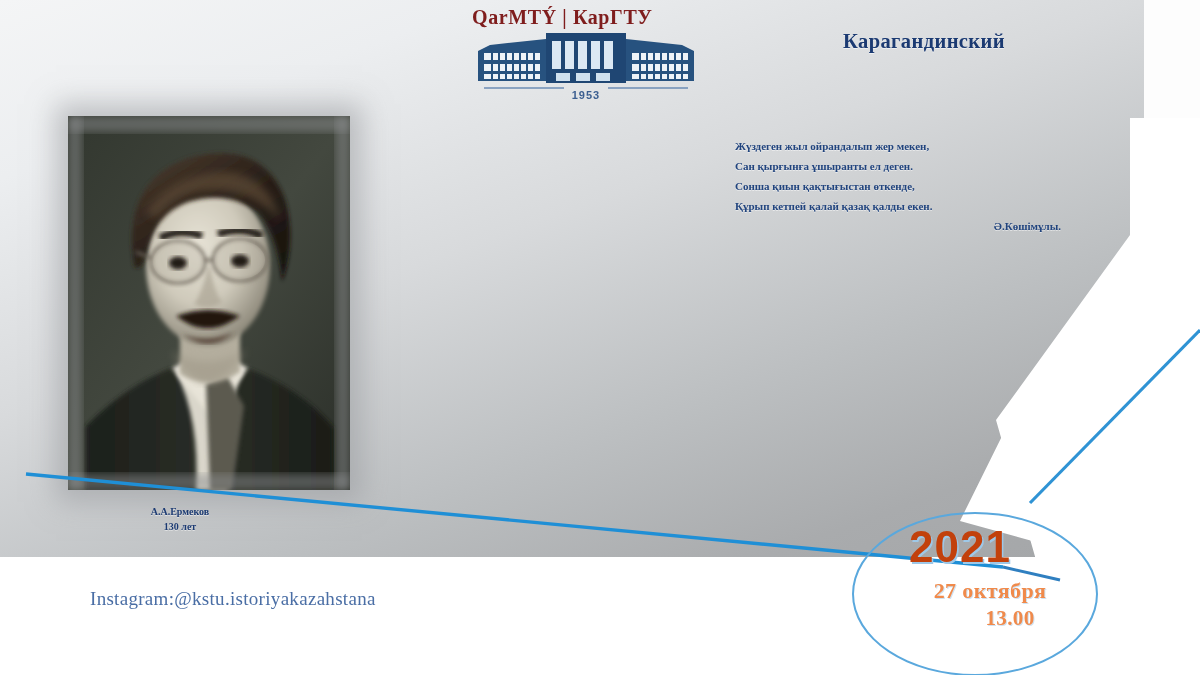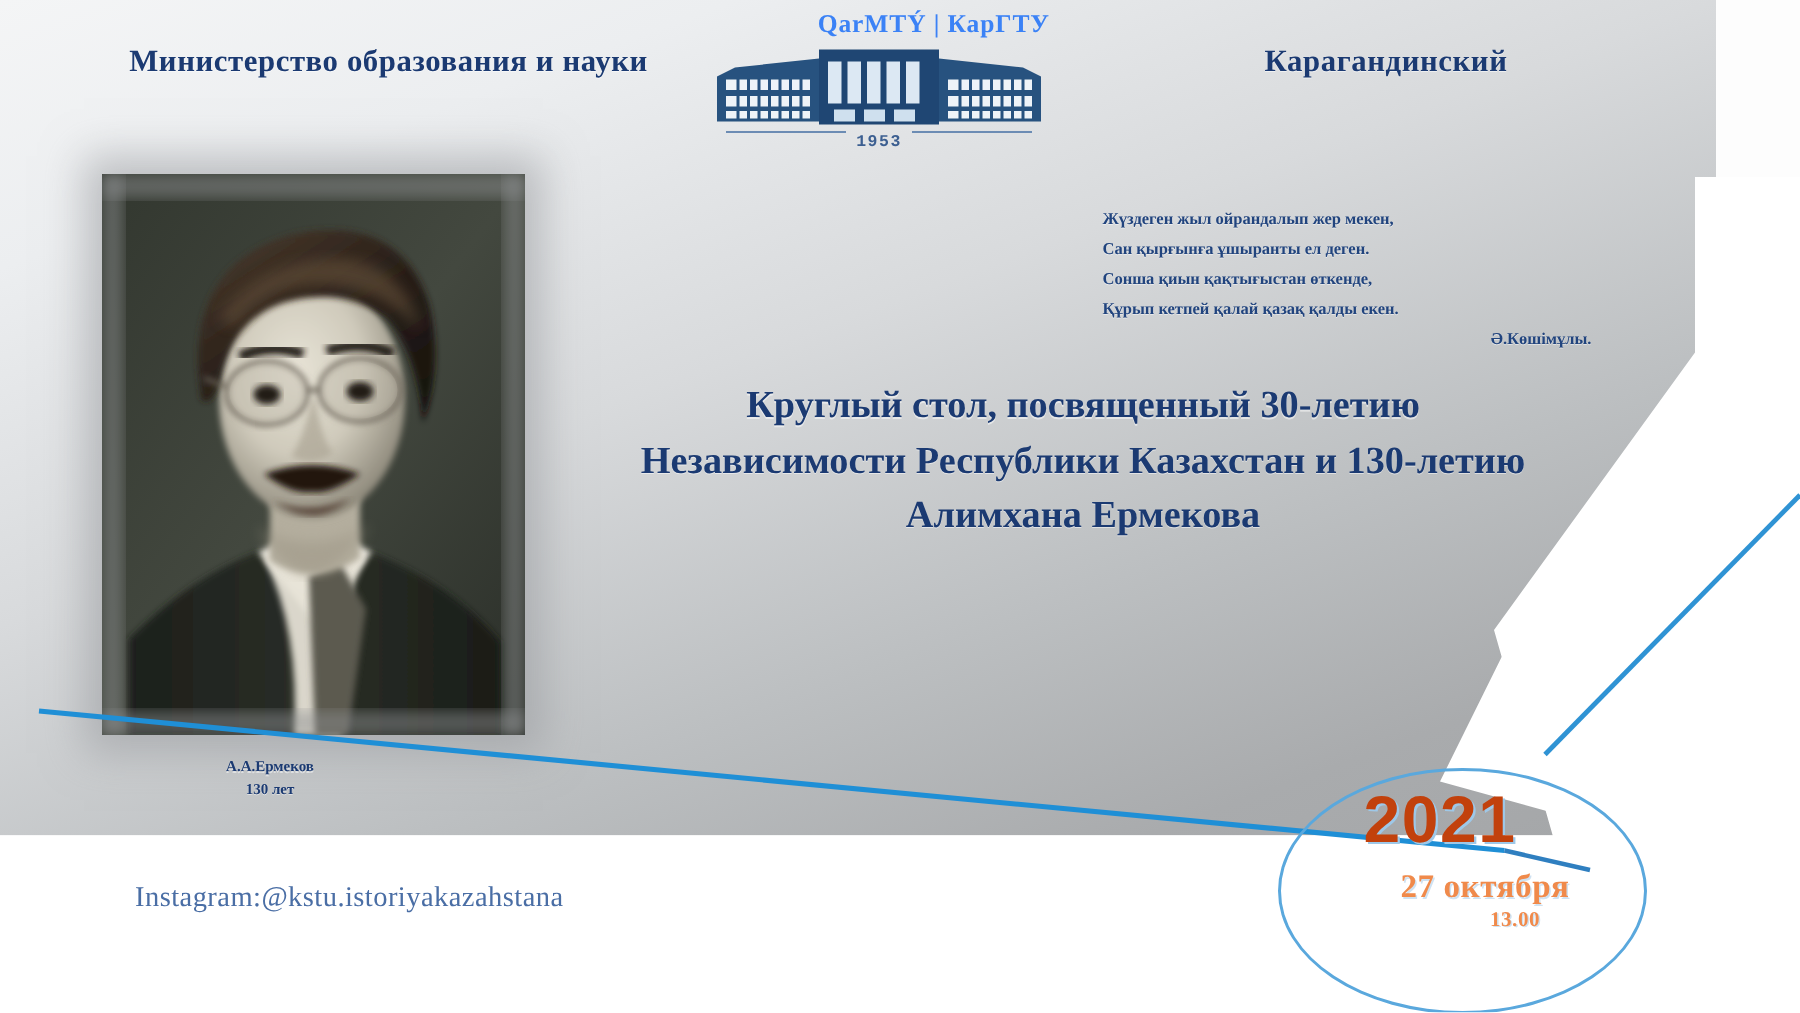--- a/index.html
+++ b/index.html
@@ -30,29 +30,29 @@
     font-family:"Liberation Serif",serif;line-height:1.28;letter-spacing:.4px;
     text-shadow:0 1px 0 rgba(255,255,255,.55);
   }
   #hdr-left{left:34px;top:28px;width:450px;font-size:20.5px;}
   #hdr-right{left:724px;top:28px;width:400px;font-size:20.5px;}
   #hdr-right .l2{letter-spacing:1.1px;}
 
   
   #emblem{position:absolute;left:472px;top:6px;width:228px;height:100px;}
   #emblem-word{
-    position:absolute;left:0;top:0;width:228px;text-align:right;
-    font-size:17px;font-weight:bold;color:#3b82f6;letter-spacing:.6px;
+    position:absolute;left:0;top:0;width:228px;text-align:left;
+    font-size:20px;font-weight:bold;color:#7f1d1d;letter-spacing:.6px;
     font-family:"Liberation Serif",serif;
   }
   #emblem-svg{position:absolute;left:0;top:19px;}
   #emblem-year{
     position:absolute;left:0;top:83px;width:228px;text-align:center;
     font-size:11px;font-weight:bold;color:#3c5f91;letter-spacing:1px;
-    font-family:Liberation Mono, monospace;
+    font-family:Liberation Sans, sans-serif;
   }
 
   
   #portrait-wrap{
     position:absolute;left:68px;top:116px;width:282px;height:374px;
     box-shadow:0 0 26px 12px rgba(150,152,154,.55);
   }
   #portrait{width:282px;height:374px;display:block;}
   #portrait-caption{
     position:absolute;left:70px;top:505px;width:220px;text-align:center;
@@ -99,36 +99,35 @@
     text-shadow:1.5px 1.5px 0 #9ec8e8;
   }
   #date-line{
     position:absolute;left:900px;top:578px;width:180px;text-align:center;
     font-size:22px;font-weight:bold;color:#f08a4b;
     font-family:"Liberation Serif",serif;letter-spacing:.4px;
     text-shadow:1px 1px 0 #cfe2f2;
   }
   #time-line{
     position:absolute;left:930px;top:606px;width:160px;text-align:center;
-    font-size:14px;font-weight:bold;color:#f08a4b;
+    font-size:21px;font-weight:bold;color:#f08a4b;
     font-family:"Liberation Serif",serif;letter-spacing:.4px;
     text-shadow:1px 1px 0 #cfe2f2;
   }
 </style>
 </head>
 <body>
 
 <div id="slide">
 
   <div id="grey-panel"></div>
   <div id="white-wedge"></div>
   <div id="white-top-strip"></div>
 
   <div class="hdr" id="hdr-left">
-    <div>Министерство образования и науки</div>
   </div>
 
   <div class="hdr" id="hdr-right">
     <div>Карагандинский</div>
   </div>
 
   <div id="emblem">
     <div id="emblem-word">QarMTÝ | КарГТУ</div>
     <svg id="emblem-svg" width="228" height="66" viewBox="0 0 228 66">
       <g fill="#2a4f86">
@@ -277,25 +276,20 @@
   </div>
 
   <div id="verse">
     <div>Жүздеген  жыл ойрандалып жер мекен,</div>
     <div>Сан қырғынға ұшыранты ел деген.</div>
     <div>Сонша қиын қақтығыстан өткенде,</div>
     <div>Құрып кетпей қалай қазақ қалды екен.</div>
     <div class="author">Ә.Көшімұлы.</div>
   </div>
 
-  <div id="main-title">
-    <div>Круглый стол, посвященный 30-летию</div>
-    <div>Независимости Республики Казахстан и 130-летию</div>
-    <div>Алимхана Ермекова</div>
-  </div>
 
   <div id="instagram">Instagram:@kstu.istoriyakazahstana</div>
 
   <svg id="deco" viewBox="0 0 1200 675">
     <line x1="26" y1="474" x2="1003" y2="567" stroke="#1f8fd6" stroke-width="3.4"></line>
     <line x1="1003" y1="567" x2="1060" y2="580" stroke="#2f7fc0" stroke-width="3"></line>
     <line x1="1200" y1="330" x2="1030" y2="503" stroke="#2f93d4" stroke-width="3.2"></line>
   </svg>
 
   <div id="date-ellipse"></div>

